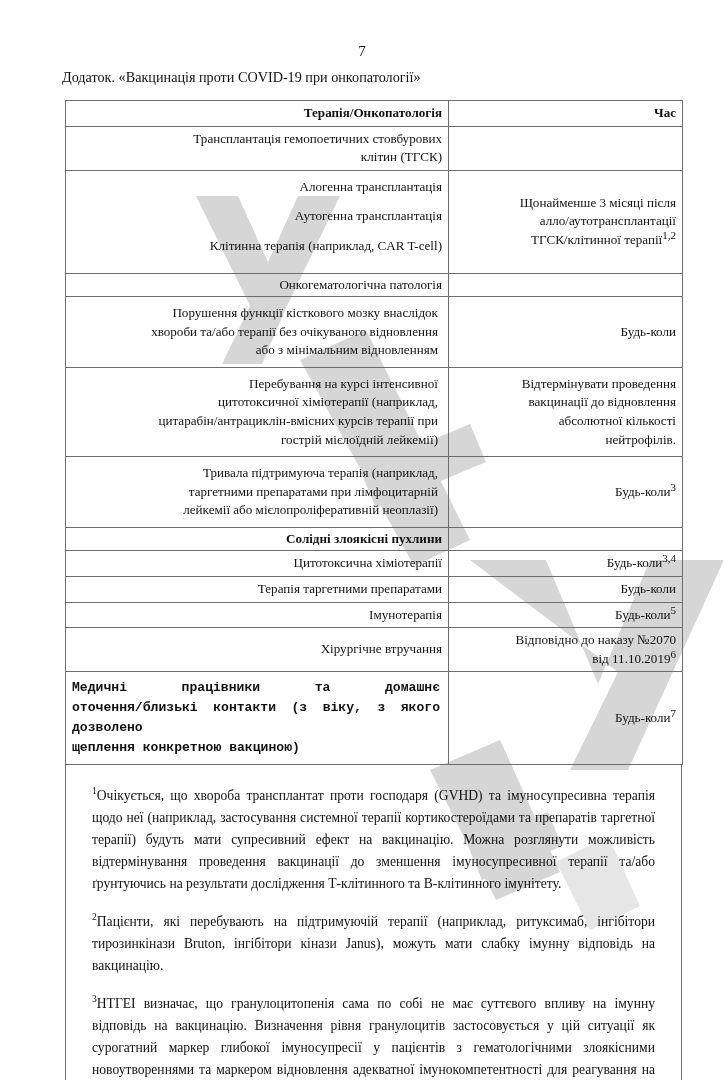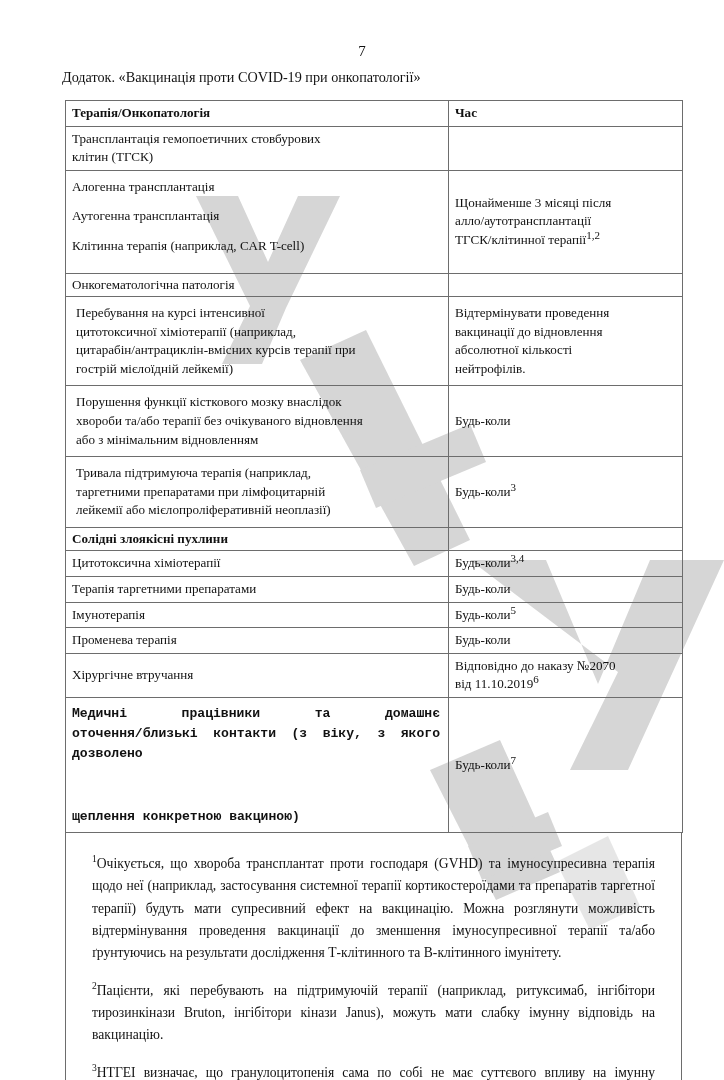--- a/index.html
+++ b/index.html
@@ -68,42 +68,41 @@
     font-size: 13.1px;
     line-height: 1.42;
     font-weight: normal;
   }
 
   col.c-therapy { width: 383px; }
   col.c-time    { width: 234px; }
 
   .cell {
     padding: 3px 6px;
-    text-align: left;
+    text-align: right;
   }
   .cell.pad-sm { padding: 2px 6px; }
   .cell.pad-lg { padding: 7px 10px; }
 
   th .cell { font-weight: bold; }
 
   .cell.bold { font-weight: bold; }
 
   
   .cell.justify-bold {
     text-align: justify;
     text-align-last: justify;
     font-weight: bold;
     padding: 6px 8px 6px 6px;
     line-height: 1.52;
     font-family: Liberation Mono, monospace;
   }
   .cell.justify-bold .lastline {
     text-align-last: left;
     display: block;
-    margin-top: 43px;
   }
 
   .spaced-lines > div { margin: 11px 0; }
   .spaced-lines > div:first-child { margin-top: 4px; }
   .spaced-lines > div:last-child  { margin-bottom: 14px; }
 
   sup {
     font-size: 11px;
     vertical-align: super;
     line-height: 0;
@@ -217,52 +216,52 @@
                 <div>Онкогематологічна патологія</div>
               </div>
             </td>
             <td>
               <div class="cell"></div>
             </td>
           </tr>
           <tr>
             <td>
               <div class="cell pad-lg">
+                <div>Порушення функції кісткового мозку внаслідок</div>
+                <div>хвороби та/або терапії без очікуваного відновлення</div>
+                <div>або з мінімальним відновленням</div>
+              </div>
+            </td>
+            <td>
+              <div class="cell">
+                <div>Будь-коли</div>
+              </div>
+            </td>
+          </tr>
+          <tr>
+            <td>
+              <div class="cell pad-lg">
                 <div>Перебування на курсі інтенсивної</div>
                 <div>цитотоксичної хіміотерапії (наприклад,</div>
                 <div>цитарабін/антрациклін-вмісних курсів терапії при</div>
                 <div>гострій мієлоїдній лейкемії)</div>
               </div>
             </td>
             <td>
               <div class="cell">
                 <div>Відтермінувати проведення</div>
                 <div>вакцинації до відновлення</div>
                 <div>абсолютної кількості</div>
                 <div>нейтрофілів.</div>
               </div>
             </td>
           </tr>
           <tr>
             <td>
               <div class="cell pad-lg">
-                <div>Порушення функції кісткового мозку внаслідок</div>
-                <div>хвороби та/або терапії без очікуваного відновлення</div>
-                <div>або з мінімальним відновленням</div>
-              </div>
-            </td>
-            <td>
-              <div class="cell">
-                <div>Будь-коли</div>
-              </div>
-            </td>
-          </tr>
-          <tr>
-            <td>
-              <div class="cell pad-lg">
                 <div>Тривала підтримуюча терапія (наприклад,</div>
                 <div>таргетними препаратами при лімфоцитарній</div>
                 <div>лейкемії або мієлопроліферативній неоплазії)</div>
               </div>
             </td>
             <td>
               <div class="cell">
                 <div>Будь-коли<sup>3</sup></div>
               </div>
             </td>
@@ -303,32 +302,20 @@
           </tr>
           <tr>
             <td>
               <div class="cell pad-sm">
                 <div>Імунотерапія</div>
               </div>
             </td>
             <td>
               <div class="cell">
                 <div>Будь-коли<sup>5</sup></div>
-              </div>
-            </td>
-          </tr>
-          <tr>
-            <td>
-              <div class="cell pad-sm">
-                <div>Променева терапія</div>
-              </div>
-            </td>
-            <td>
-              <div class="cell">
-                <div>Будь-коли</div>
               </div>
             </td>
           </tr>
           <tr>
             <td>
               <div class="cell pad-sm">
                 <div>Хірургічне втручання</div>
               </div>
             </td>
             <td>

